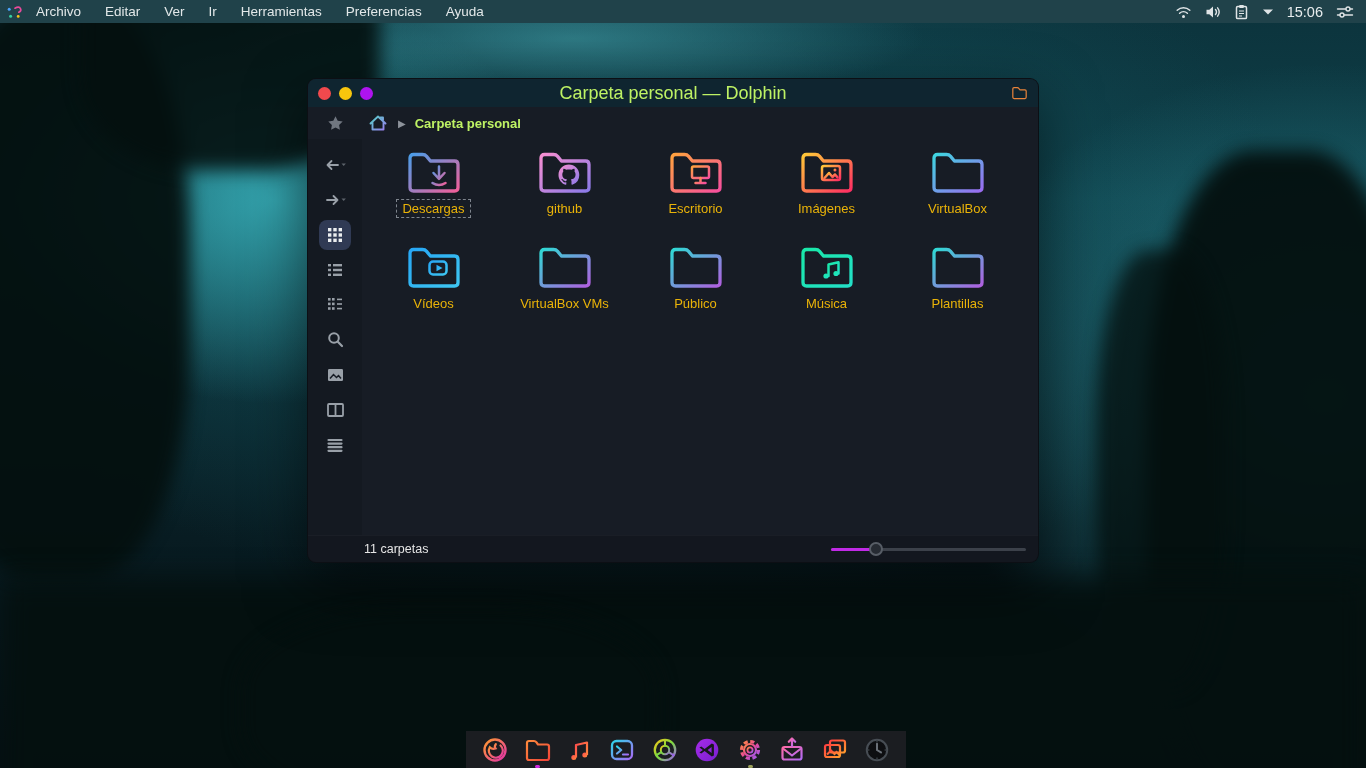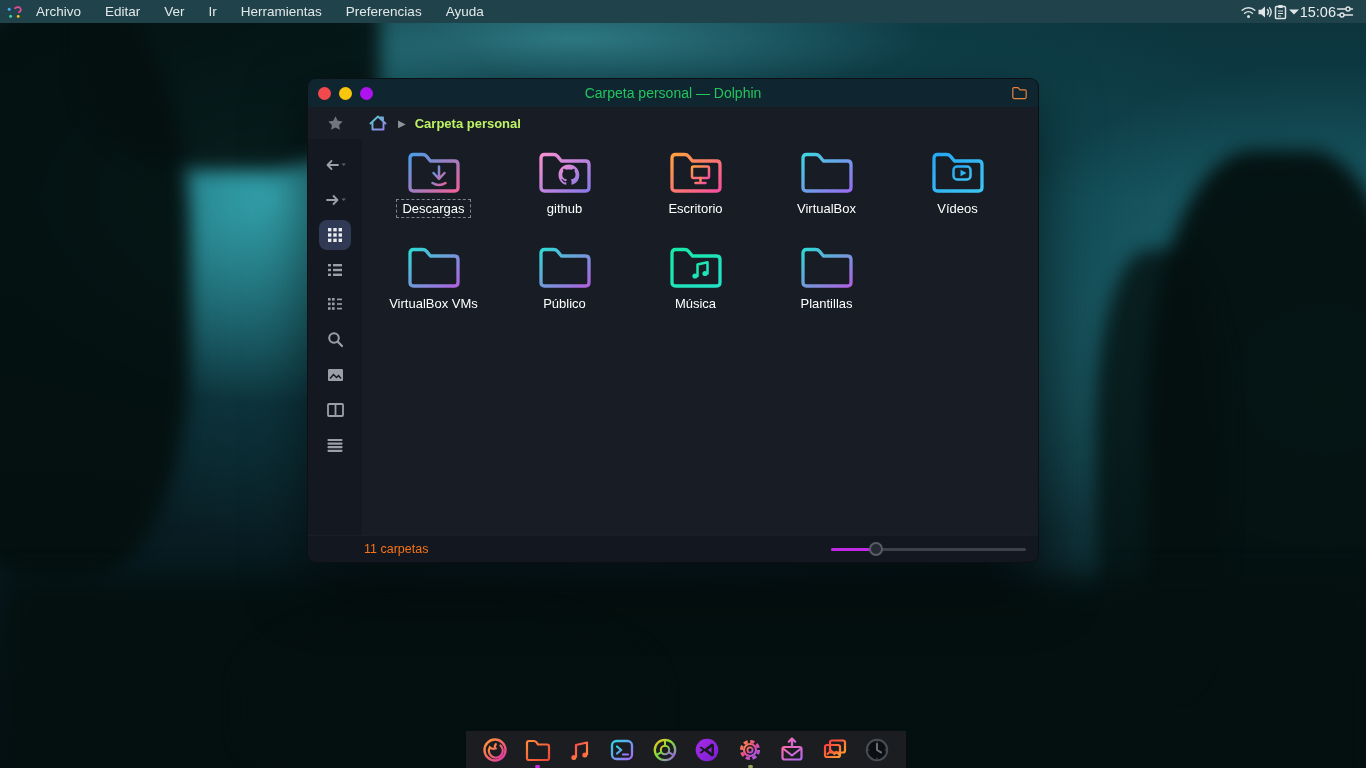--- a/index.html
+++ b/index.html
@@ -18,56 +18,56 @@
   .t2{left:80px;top:-70px;width:300px;height:240px;opacity:.9;}
   .t3{right:-50px;top:150px;width:270px;height:660px;opacity:.95;}
   .t4{right:140px;top:250px;width:130px;height:440px;opacity:.8;}
   .t5{left:0;bottom:-90px;width:1366px;height:280px;opacity:.95;filter:blur(14px);border-radius:0;}
   .t6{left:240px;bottom:-40px;width:420px;height:200px;opacity:.85;}
 
   
   #menubar{position:absolute;top:0;left:0;right:0;height:23px;background:#20424a;display:flex;align-items:center;z-index:60;color:#e2e8e9;font-size:13.5px;justify-content:space-between;}
   .menu-item{padding:0 12px;line-height:23px;cursor:default;}
   #logo{width:18px;height:16px;margin-left:6px;}
-  #tray{margin-left:auto;display:flex;align-items:center;padding-right:12px;}
+  #tray{margin-left:auto;display:flex;align-items:center;gap:13px;padding-right:12px;}
   #tray svg{display:block;}
   .time{font-size:14.5px;color:#e8edee;}
 
   
   #window{position:absolute;left:307px;top:78px;width:732px;height:485px;background:#171c25;border-radius:9px;box-shadow:0 22px 60px rgba(0,0,0,.55);z-index:20;overflow:hidden;border:1px solid rgba(0,0,0,.45);box-sizing:border-box;}
   #titlebar{height:28px;background:#0f2530;display:flex;align-items:center;position:relative;}
   .tl{width:13px;height:13px;border-radius:50%;margin-left:8px;cursor:pointer;}
   .tl.close{background:#f1494d;margin-left:10px;}
   .tl.min{background:#f7c60d;}
   .tl.max{background:#ae13ef;}
-  #win-title{position:absolute;left:0;right:0;text-align:center;font-size:14px;color:#22c55e;pointer-events:none;}
+  #win-title{position:absolute;left:0;right:0;text-align:center;font-size:18px;color:#bef264;pointer-events:none;}
   #tb-folder{position:absolute;right:10px;top:6px;}
 
   #toolbar{height:32px;display:flex;align-items:center;padding-left:19px;}
   #crumb-star{margin-right:24px;}
   #crumb-caret{color:#8d939b;font-size:10px;margin:0 9px 0 10px;}
   #crumb-loc{font-size:13px;font-weight:bold;color:#bef264;}
 
   #sidebar{position:absolute;left:0;top:60px;bottom:27px;width:54px;background:rgba(0,0,0,.10);display:flex;flex-direction:column;align-items:center;padding-top:8px;box-sizing:border-box;}
   .sbtn{width:54px;height:35px;display:flex;align-items:center;justify-content:center;color:#99a0a8;cursor:pointer;}
   .sbtn.active .hl{background:#303a54;border-radius:8px;width:32px;height:30px;display:flex;align-items:center;justify-content:center;color:#eceef0;}
   .sbtn .hl{display:flex;align-items:center;justify-content:center;width:32px;height:30px;}
 
   
   #folder-grid{position:absolute;left:60px;top:60px;width:660px;display:flex;flex-wrap:wrap;}
   .folder-item{width:131px;height:95px;display:flex;flex-direction:column;align-items:center;cursor:pointer;}
   .ficon{width:64px;height:52px;margin-top:6px;}
   .fbody{fill:none;stroke-width:3.3;stroke-linejoin:round;stroke-linecap:round;}
   .fglyph{fill:none;stroke-width:2.5;stroke-linejoin:round;stroke-linecap:round;}
-  .folder-label{font-size:13px;color:#ffffff;margin-top:2px;padding:0 5px;line-height:17px;border:1px dashed transparent;white-space:nowrap;}
+  .folder-label{font-size:13px;color:#eab308;margin-top:2px;padding:0 5px;line-height:17px;border:1px dashed transparent;white-space:nowrap;}
   .folder-item.selected .folder-label{border-color:#7e848d;}
 
   
   #statusbar{position:absolute;left:0;right:0;bottom:0;height:27px;background:rgba(0,0,0,.16);border-top:1px solid rgba(255,255,255,.03);display:flex;align-items:center;padding:0 12px 0 56px;box-sizing:border-box;}
-  #status-count{font-size:12.5px;color:#f97316;}
+  #status-count{font-size:12.5px;color:#e5e5e5;}
   #zoom-slider{margin-left:auto;position:relative;width:195px;height:14px;cursor:pointer;}
   #zoom-slider .track{position:absolute;left:0;right:0;top:6px;height:3px;background:#3c414a;border-radius:2px;}
   #zoom-slider .fill{position:absolute;left:0;top:6px;height:3px;width:44px;background:#c02ae6;border-radius:2px;}
   #zoom-slider .knob{position:absolute;left:38px;top:0;width:14px;height:14px;border-radius:50%;background:#262b33;border:2px solid #575d66;box-sizing:border-box;}
 
   
   #dock{position:absolute;left:466px;top:731px;width:440px;height:37px;background:#1b1d21;display:flex;align-items:center;justify-content:space-evenly;z-index:50;}
   .dock-item{position:relative;width:28px;height:28px;cursor:pointer;}
   .dock-item svg{display:block;}
   .run-dot{position:absolute;bottom:-4px;left:12px;width:5px;height:3px;border-radius:2px;}
@@ -295,20 +295,35 @@
                 <stop offset="1" stop-color="#f74f9e"></stop>
               </linearGradient>
             </defs>
           <path class="fbody" stroke="url(#fg2)" d="M8 42.5 V13 Q8 9.5 11.5 9.5 H20.5 Q23 9.5 24.6 11.4 L28.4 16 H52.5 Q56 16 56 19.5 V42.5 Q56 46 52.5 46 H11.5 Q8 46 8 42.5 Z"></path>
           <rect class="fglyph" stroke="url(#fg2)" x="28" y="21.5" width="17" height="11.5" rx="1.5"></rect>
           <path class="fglyph" stroke="url(#fg2)" d="M36.5 33 v4 M31.5 38 h10"></path>
         </svg>
         <span class="folder-label">Escritorio</span>
       </div>
 
+      <div class="folder-item">
+        <svg class="ficon" viewBox="0 0 64 52">
+          <defs>
+              <linearGradient id="fg3" x1="0" y1="0" x2="1" y2="1">
+                <stop offset="0" stop-color="#ffc838"></stop>
+                <stop offset="1" stop-color="#ff2e63"></stop>
+              </linearGradient>
+            </defs>
+          <path class="fbody" stroke="url(#fg3)" d="M8 42.5 V13 Q8 9.5 11.5 9.5 H20.5 Q23 9.5 24.6 11.4 L28.4 16 H52.5 Q56 16 56 19.5 V42.5 Q56 46 52.5 46 H11.5 Q8 46 8 42.5 Z"></path>
+          <rect class="fglyph" stroke="url(#fg3)" x="27" y="21" width="18" height="14" rx="2"></rect>
+          <path class="fglyph" stroke="url(#fg3)" d="M29.5 33 l4.5-5 3.5 4 2.5-2.5 2.5 2.8"></path>
+          <circle fill="url(#fg3)" cx="40" cy="25" r="1.5"></circle>
+        </svg>
+        <span class="folder-label">Imágenes</span>
+      </div>
 
       <div class="folder-item">
         <svg class="ficon" viewBox="0 0 64 52">
           <defs>
               <linearGradient id="fg4" x1="0" y1="0" x2="1" y2="1">
                 <stop offset="0" stop-color="#3ed6e0"></stop>
                 <stop offset="1" stop-color="#9a6bf0"></stop>
               </linearGradient>
             </defs>
           <path class="fbody" stroke="url(#fg4)" d="M8 42.5 V13 Q8 9.5 11.5 9.5 H20.5 Q23 9.5 24.6 11.4 L28.4 16 H52.5 Q56 16 56 19.5 V42.5 Q56 46 52.5 46 H11.5 Q8 46 8 42.5 Z"></path>

